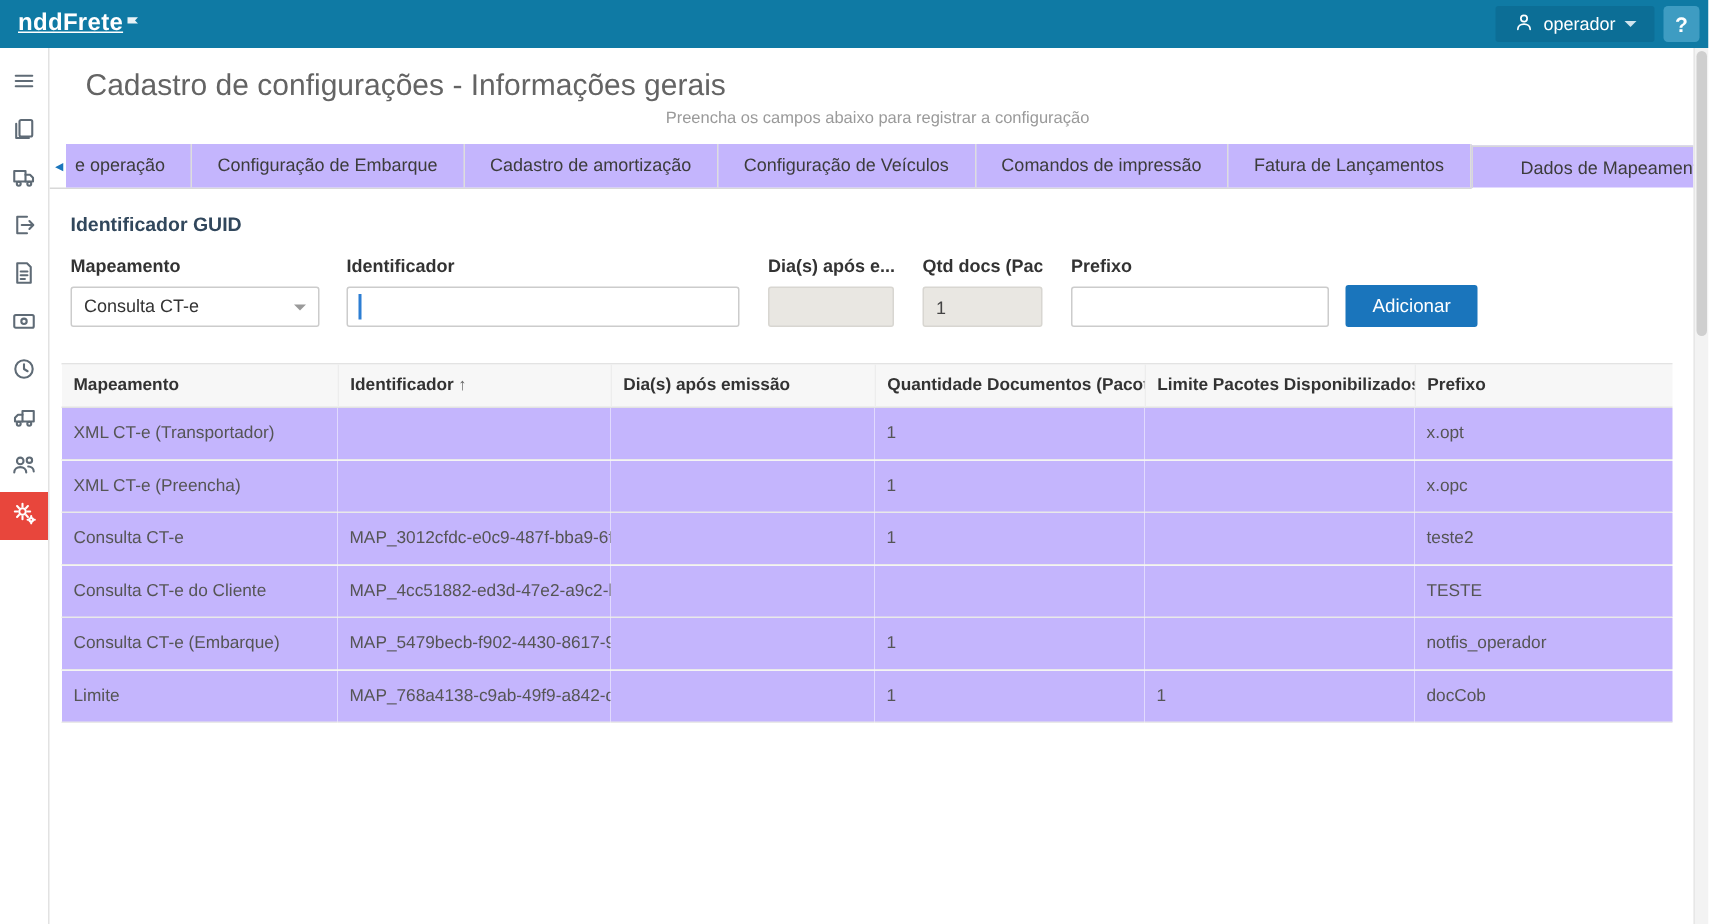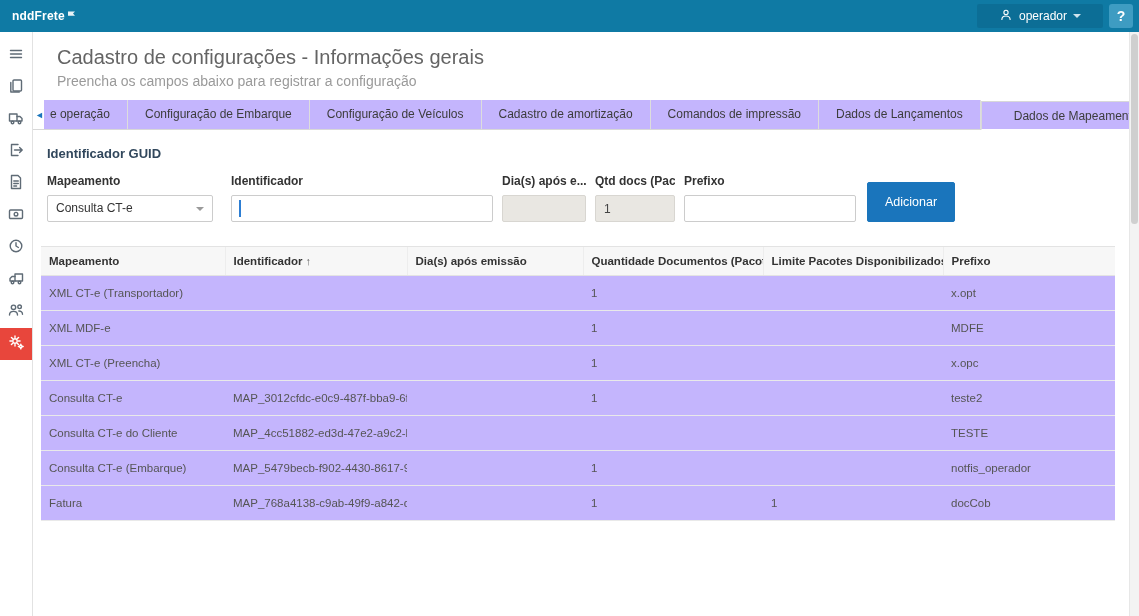--- a/index.html
+++ b/index.html
@@ -1,64 +1,64 @@
 <!DOCTYPE html>
 <html><head>
 <meta charset="utf-8">
 <style>
   * { margin:0; padding:0; box-sizing:border-box; }
   html,body { width:1139px; height:616px; overflow:hidden; }
   body { font-family:"Liberation Sans", sans-serif; background:#fff; color:#333; }
 
   
   .topbar { height:32px; background:#0f7aa4; display:flex; align-items:center; justify-content:space-between; padding:0 6px 0 12px; }
-  .brand { display:flex; align-items:flex-end; color:#fff; font-size:12px; font-weight:bold; letter-spacing:.2px; cursor:pointer; }
+  .brand { display:flex; align-items:flex-end; color:#fff; font-size:16px; font-weight:bold; letter-spacing:.2px; cursor:pointer;text-decoration:underline; }
   .brand-flag { margin-left:2px; margin-top:-2px; display:inline-block; }
   .topbar-right { display:flex; align-items:center; gap:6px; }
-  .user-btn { height:24px; background:#0c6e96; border:none; border-radius:2px; color:#fff; font-size:12px; display:flex; align-items:center; gap:6px; padding:0 22px; cursor:pointer; font-family:inherit; }
+  .user-btn { height:24px; background:#0c6e96; border:none; border-radius:2px; color:#fff; font-size:12px; display:flex; align-items:center; gap:6px; padding:0 12px; cursor:pointer; font-family:inherit; }
   .user-caret { width:0; height:0; border-left:4px solid transparent; border-right:4px solid transparent; border-top:4px solid #cfe4ee; }
   .help-btn { width:24px; height:24px; background:#3e9cc2; border:none; border-radius:3px; color:#fff; font-size:14px; font-weight:bold; cursor:pointer; font-family:inherit; }
 
   
   .body-row { display:flex; height:584px; }
   .sidebar { width:33px; border-right:1px solid #e2e2e2; background:#fff; display:flex; flex-direction:column; align-items:stretch; padding-top:8px; flex:none; }
   .side-item { height:32px; display:flex; align-items:center; justify-content:center; cursor:pointer; }
   .side-item svg { stroke:#5f6b76; fill:none; stroke-width:1.4; stroke-linecap:round; stroke-linejoin:round; }
   .side-item.active { background:#e8463c; }
   .side-item.active svg { stroke:#fff; }
   .main { flex:1; overflow:hidden; }
   .v-scrollbar { width:10px; flex:none; background:#f3f3f3; border-left:1px solid #e7e7e7; position:relative; }
   .v-thumb { position:absolute; top:2px; left:1px; width:7px; height:190px; background:#cfcfcf; border-radius:4px; }
 
   
   .page-header { padding:14px 16px 0 24px; }
   .page-title { font-size:20px; font-weight:400; color:#646464; }
-  .page-subtitle { font-size:14px; color:#9a9a9a; margin-top:4px; }
+  .page-subtitle { font-size:11px; color:#9a9a9a; margin-top:4px;text-align:center; }
 
   
   .tabbar { display:flex; align-items:flex-end; height:30px; border-bottom:1px solid #d8d8d8; margin-top:11px; padding:0 4px 0 2px; }
   .tabscroll { border:none; background:none; color:#1a75bc; font-size:9px; width:16px; height:29px; cursor:pointer; padding:0; font-family:inherit; }
   .tab { height:29px; line-height:29px; padding:0 17px; font-size:12px; color:#3c3c3c; border-right:1px solid #ddd; white-space:nowrap; cursor:pointer; background:#c4b5fd; }
   .tab.first { padding-left:6px; }
   .tab.active { border:1px solid #d8d8d8; border-bottom:1px solid #fff; margin-bottom:-1px;padding-left:32px; }
 
   
   .content { padding:0 14px 0 8px; }
   .section-title { font-size:13px; font-weight:bold; color:#31475c; margin:16px 0 13px 6px; }
 
   .form-row { display:flex; align-items:flex-end; margin-left:6px; }
-  .form-row > * + * { margin-left:9px; }
+  .form-row > * + * { margin-left:19px; }
   .fg label { display:block; font-size:12px; font-weight:bold; color:#333; margin-bottom:7px; white-space:nowrap; overflow:hidden; }
   .ctrl { height:27px; border:1px solid #ccc; border-radius:2px; font-size:12px; color:#333; background:#fff; width:100%; padding:0 8px; font-family:inherit; }
   .ctrl.disabled { background:#e9e7e2; border-color:#d8d6d1; color:#444; }
   .select { position:relative; line-height:25px; cursor:pointer; }
   .sel-caret { position:absolute; right:8px; top:11px; width:0; height:0; border-left:4px solid transparent; border-right:4px solid transparent; border-top:4px solid #9a9a9a; }
   .input-wrap { position:relative; }
   .caret-bar { position:absolute; left:8px; top:5px; width:2px; height:17px; background:#2d7ed3; }
-  .btn-primary { height:40px; padding:0 17px; background:#1a75bc; border:1px solid #1a75bc; border-radius:2px; color:#fff; font-size:12.5px; cursor:pointer; margin-left:11px; font-family:inherit; }
+  .btn-primary { height:28px; padding:0 17px; background:#1a75bc; border:1px solid #1a75bc; border-radius:2px; color:#fff; font-size:12.5px; cursor:pointer; margin-left:11px; font-family:inherit; }
 
   
   table.grid { width:100%; border-collapse:collapse; table-layout:fixed; margin-top:24px; }
   table.grid th { background:#f7f7f7; border-top:1px solid #e3e3e3; border-bottom:1px solid #e3e3e3; border-left:1px solid #ededed; font-size:11.5px; font-weight:bold; color:#333; text-align:left; padding:8px 8px; white-space:nowrap; overflow:hidden; cursor:pointer; }
   table.grid th:first-child { border-left:none; }
   table.grid td { font-size:11.5px; color:#555; padding:11px 8px; border-bottom:1px solid #e9e9e9; white-space:nowrap; overflow:hidden; }
   .sort { color:#666; font-weight:normal; margin-left:3px; font-size:11px; }
   tr[data-name="table-row"] { cursor:pointer; background:#c4b5fd; }
 </style>
 </head>
@@ -164,24 +164,24 @@
 
     <div class="page-header" data-name="page-header">
       <h1 class="page-title" data-name="page-title">Cadastro de configurações - Informações gerais</h1>
       <div class="page-subtitle" data-name="page-subtitle">Preencha os campos abaixo para registrar a configuração</div>
     </div>
 
     <div class="tabbar" data-name="tab-bar">
       <button class="tabscroll" data-name="tabs-scroll-left-icon">◄</button>
       <div class="tab first" data-name="tab-tipos-de-operacao">e operação</div>
       <div class="tab" data-name="tab-configuracao-de-embarque">Configuração de Embarque</div>
+      <div class="tab" data-name="tab-cadastro-de-amortizacao">Cadastro de amortização</div>
       <div class="tab" data-name="tab-configuracao-de-veiculos">Configuração de Veículos</div>
-      <div class="tab" data-name="tab-cadastro-de-amortizacao">Cadastro de amortização</div>
       <div class="tab" data-name="tab-comandos-de-impressao">Comandos de impressão</div>
-      <div class="tab" data-name="tab-tipos-de-lancamentos">Dados de Lançamentos</div>
+      <div class="tab" data-name="tab-tipos-de-lancamentos">Fatura de Lançamentos</div>
       <div class="tab active" data-name="tab-dados-de-mapeamento">Dados de Mapeamento</div>
 
     </div>
 
     <div class="content" data-name="tab-content">
       <h2 class="section-title" data-name="section-title">Identificador GUID</h2>
 
       <div class="form-row" data-name="guid-form">
         <div class="fg" style="width:166px" data-name="field-mapeamento">
           <label data-name="mapeamento-label">Mapeamento</label>
@@ -234,28 +234,20 @@
         <tbody>
           <tr data-name="table-row">
             <td>XML CT-e (Transportador)</td>
               <td></td>
               <td></td>
               <td>1</td>
               <td></td>
               <td>x.opt</td>
           </tr>
           <tr data-name="table-row">
-            <td>XML MDF-e</td>
-              <td></td>
-              <td></td>
-              <td>1</td>
-              <td></td>
-              <td>MDFE</td>
-          </tr>
-          <tr data-name="table-row">
             <td>XML CT-e (Preencha)</td>
               <td></td>
               <td></td>
               <td>1</td>
               <td></td>
               <td>x.opc</td>
           </tr>
           <tr data-name="table-row">
             <td>Consulta CT-e</td>
               <td>MAP_3012cfdc-e0c9-487f-bba9-6f46c...</td>
@@ -274,21 +266,21 @@
           </tr>
           <tr data-name="table-row">
             <td>Consulta CT-e (Embarque)</td>
               <td>MAP_5479becb-f902-4430-8617-9b82...</td>
               <td></td>
               <td>1</td>
               <td></td>
               <td>notfis_operador</td>
           </tr>
           <tr data-name="table-row">
-            <td>Fatura</td>
+            <td>Limite</td>
               <td>MAP_768a4138-c9ab-49f9-a842-db40...</td>
               <td></td>
               <td>1</td>
               <td>1</td>
               <td>docCob</td>
           </tr>
         </tbody>
       </table>
     </div>
   </main>

